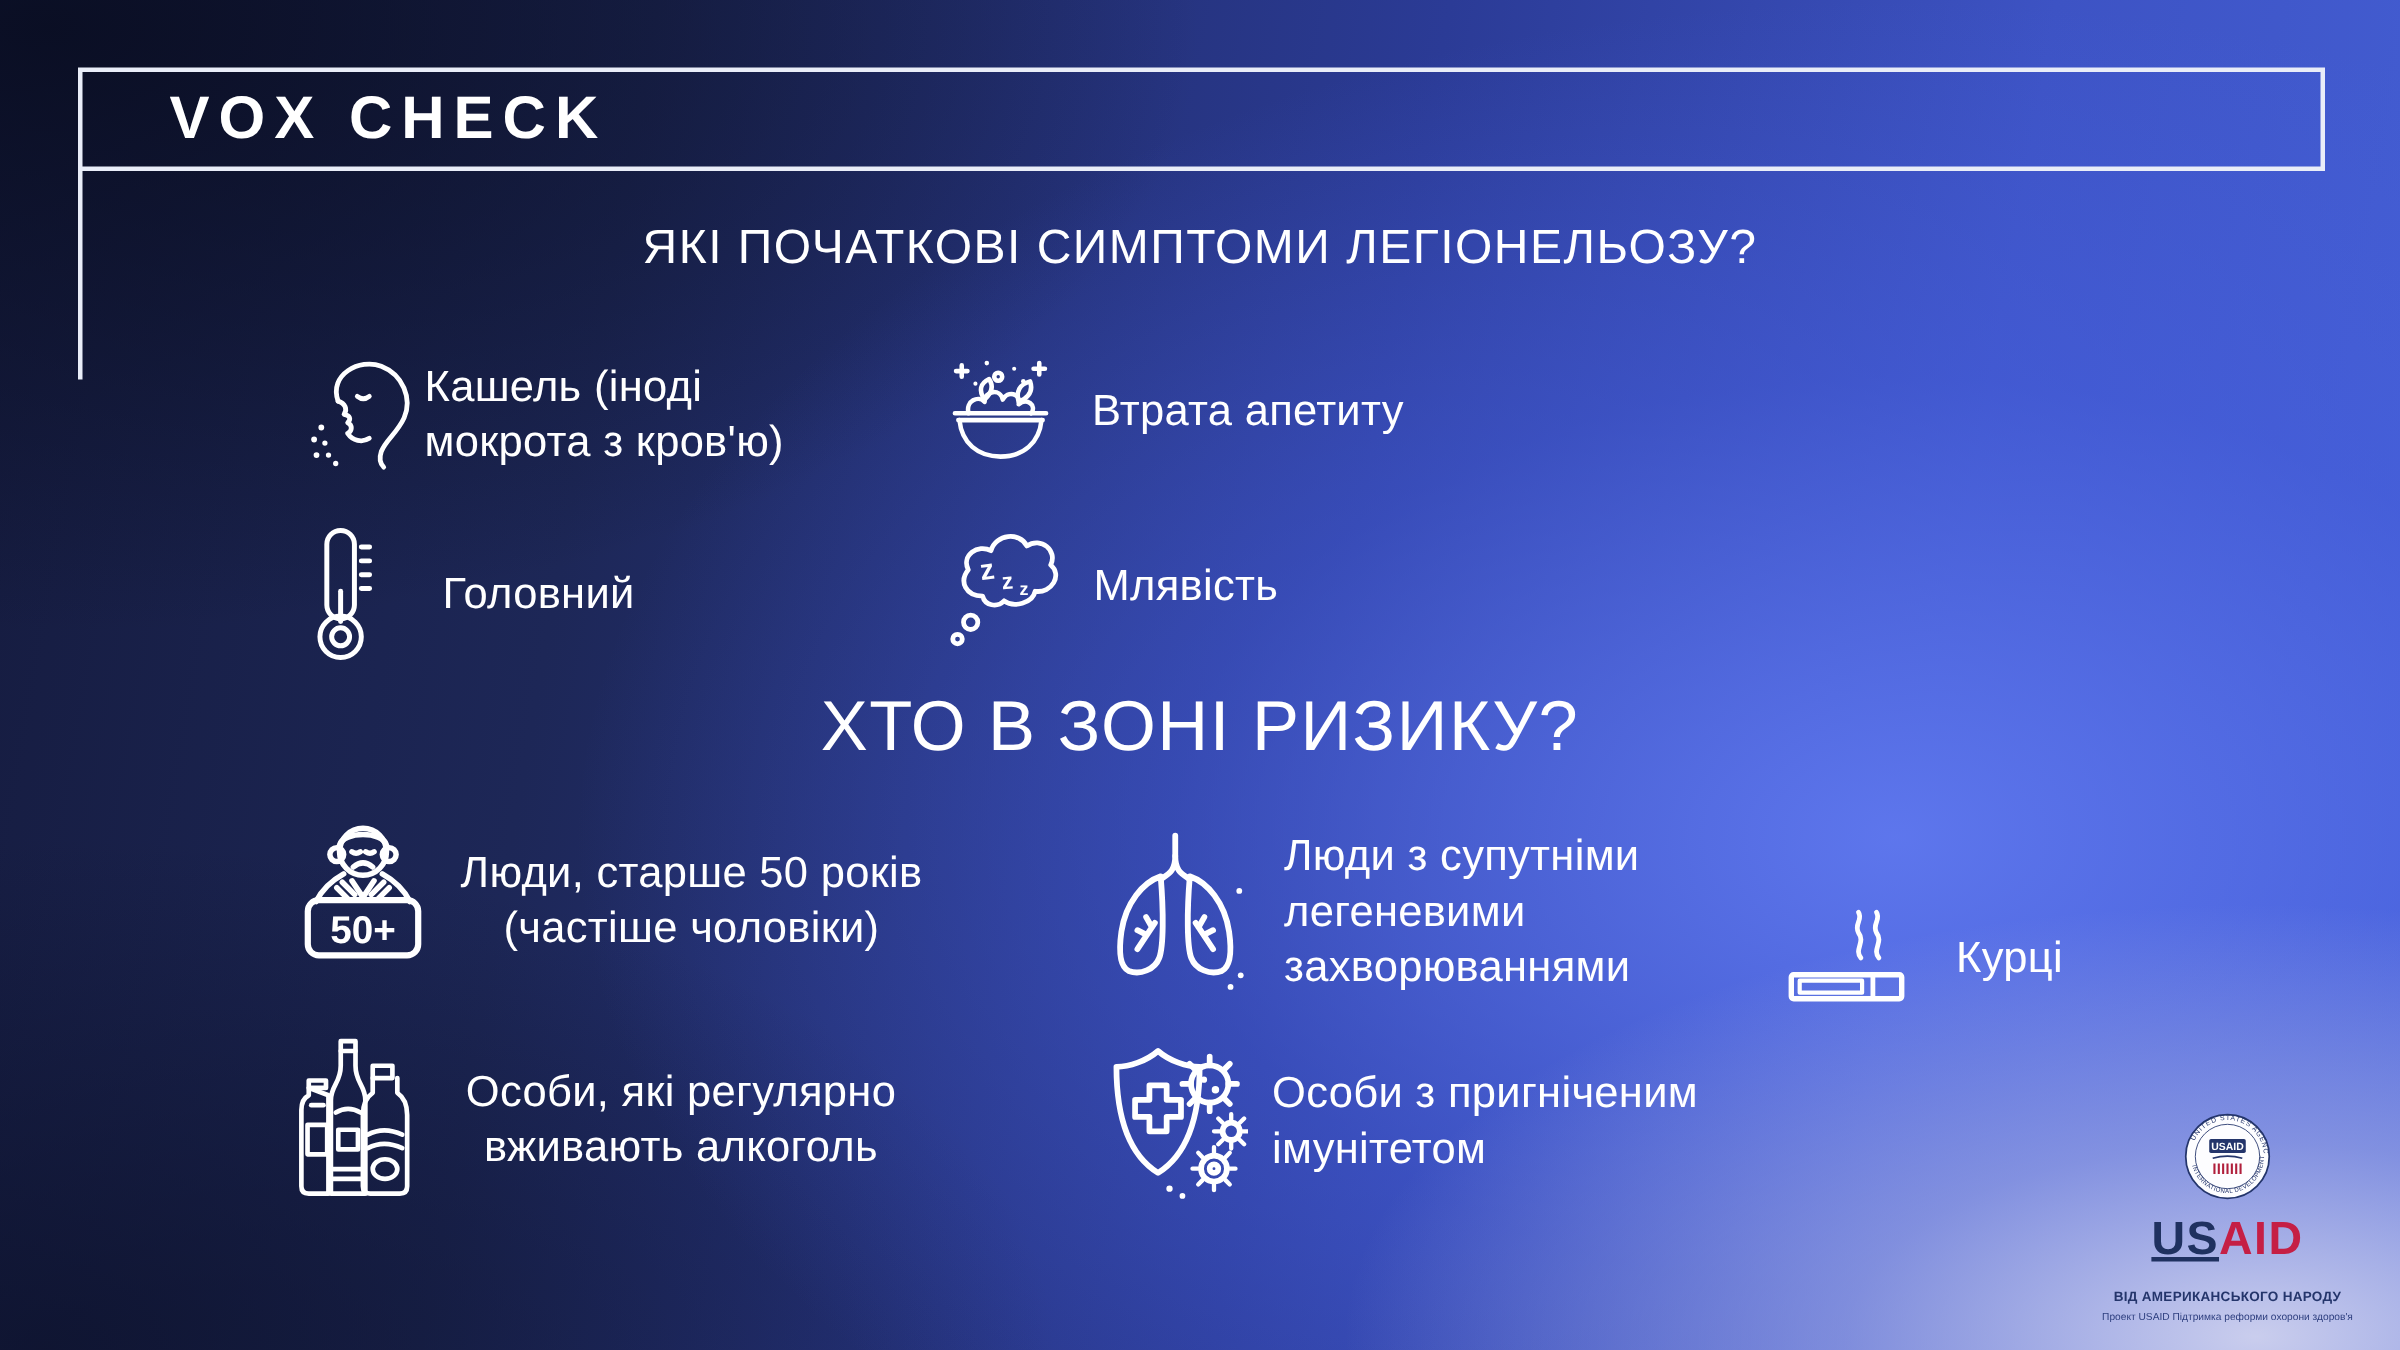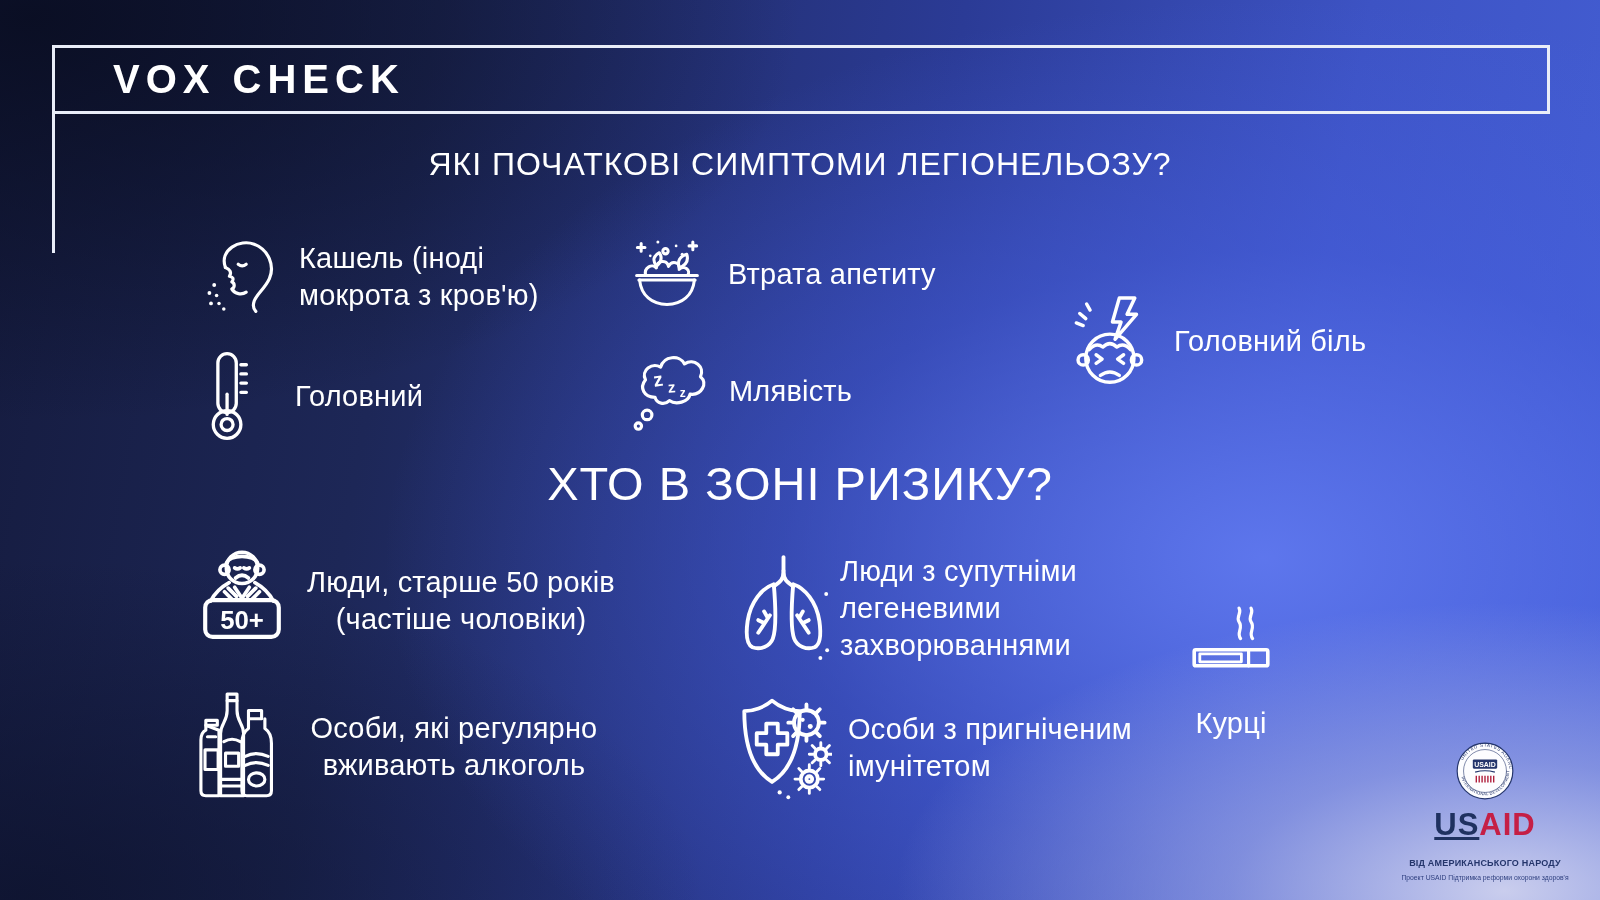--- a/index.html
+++ b/index.html
@@ -45,21 +45,21 @@
 
 <div class="canvas">
 
   <div class="hdr-box">
     <div class="logo">VOX CHECK</div>
   </div>
   <div class="vline"></div>
 
   <div class="sec-title" style="top:146px;">ЯКІ ПОЧАТКОВІ СИМПТОМИ ЛЕГІОНЕЛЬОЗУ?</div>
 
-  <div class="item" style="left:203px;top:235px;gap:16px;">
+  <div class="item" style="left:203px;top:235px;">
     <svg class="ic" width="80" height="84" viewBox="0 0 100 100">
       <path d="M28 38 C20 16 46 2 64 9 C82 16 90 36 83 52 C77 65 68 70 64 80 C62 86 63 90 66 93"></path>
       <path d="M28 38 C34 40 36 45 33 49 C38 50 39 53 36 56 C40 58 40 63 36 65 C40 71 48 73 54 69"></path>
       <path d="M44 34 Q49 38 54 34"></path>
       <circle class="fill" cx="14" cy="60" r="2.4"></circle>
         <circle class="fill" cx="8" cy="70" r="2.4"></circle>
       <circle class="fill" cx="17" cy="73" r="2.2"></circle>
         <circle class="fill" cx="10" cy="83" r="2.4"></circle>
       <circle class="fill" cx="20" cy="83" r="2.2"></circle>
         <circle class="fill" cx="26" cy="90" r="2.2"></circle>
@@ -79,34 +79,20 @@
       <circle cx="48" cy="20" r="3.5"></circle>
       <path d="M22 52 C19 41 31 36 36 42 C36 32 50 30 52 40 C56 32 68 34 66 44 C73 38 82 45 77 52"></path>
       <path d="M36 40 Q28 28 40 22 Q46 31 36 40 Z"></path>
       <path d="M66 42 Q62 28 76 24 Q80 36 66 42 Z"></path>
       <path d="M10 52 H90 M13 58 H87"></path>
       <path d="M14 58 C16 78 30 90 50 90 C70 90 84 78 86 58"></path>
     </svg>
     <div class="label">Втрата апетиту</div>
   </div>
 
-  <div class="item" style="left:1066px;top:292px;gap:22px;">
-    <svg class="ic" width="86" height="98" viewBox="0 0 100 112">
-      <path d="M62 6 L80 6 L71 25 L82 25 L57 54 L64 34 L54 34 Z"></path>
-      <path d="M16 24 L23 30 M12 35 L20 38 M24 13 L28 20"></path>
-      <circle cx="51" cy="76" r="28"></circle>
-      <path d="M27 66 Q35 57 43 63 Q51 55 59 63 Q67 57 75 66"></path>
-      <circle cx="20" cy="78" r="6"></circle>
-        <circle cx="82" cy="78" r="6"></circle>
-      <path d="M35 72 L42 77 L35 82"></path>
-      <path d="M67 72 L60 77 L67 82"></path>
-      <path d="M40 96 Q51 88 62 96"></path>
-    </svg>
-    <div class="label">Головний біль</div>
-  </div>
 
   <div class="item" style="left:205px;top:350px;gap:44px;">
     <svg class="ic" width="46" height="92" viewBox="0 0 50 100" style="stroke-width:3.6;">
       <rect x="14" y="4" width="20" height="64" rx="10"></rect>
       <circle cx="24" cy="81" r="15"></circle>
       <circle cx="24" cy="81" r="6.5"></circle>
       <path d="M24 48 V70"></path>
       <path d="M39 16 H45 M39 26 H45 M39 36 H45 M39 46 H45"></path>
     </svg>
     <div class="label">Головний</div>
@@ -137,38 +123,38 @@
       <path d="M36 45 C27 50 20 57 16 65 M64 45 C73 50 80 57 84 65"></path>
       <path d="M42 50 L50 62 L58 50"></path>
       <path d="M31 55 L40 64 M35 51 L44 60 M69 55 L60 64 M65 51 L56 60"></path>
       <rect x="10" y="64" width="80" height="40" rx="8" stroke-width="4.5"></rect>
       <text x="50" y="95" font-size="28" text-anchor="middle">50+</text>
     </svg>
     <div class="label center" style="width:330px;">Люди, старше 50 років
 (частіше чоловіки)</div>
   </div>
 
-  <div class="item" style="left:735px;top:551px;gap:8px;">
+  <div class="item" style="left:735px;top:551px;gap:24px;">
     <svg class="ic" width="97" height="115" viewBox="0 0 100 118">
       <path d="M50 6 V20"></path>
       <path d="M50 20 C50 30 46 32 40 36 M50 20 C50 30 54 32 60 36"></path>
       <path d="M40 34 C28 38 16 52 13 72 C11 86 12 96 18 99 C26 102 36 98 39 90 C42 82 42 58 40 34 Z"></path>
       <path d="M60 34 C72 38 84 52 87 72 C89 86 88 96 82 99 C74 102 64 98 61 90 C58 82 58 58 60 34 Z"></path>
       <path d="M24 84 L36 66 M30 74 L24 71 M34 69 L30 62"></path>
       <path d="M76 84 L64 66 M70 74 L76 71 M66 69 L70 62"></path>
       <circle class="fill" cx="94" cy="44" r="2"></circle>
       <circle class="fill" cx="95" cy="102" r="2"></circle>
       <circle class="fill" cx="88" cy="110" r="2"></circle>
     </svg>
     <div class="label">Люди з супутніми
 легеневими
 захворюваннями</div>
   </div>
 
-  <div class="item" style="left:1190px;top:605px;gap:32px;flex-direction:column;">
+  <div class="item" style="left:1190px;top:605px;gap:32px;">
     <svg class="ic" width="82" height="68" viewBox="0 0 100 85">
       <path d="M62 42 C56 35 66 29 60 21 C56 14 64 10 60 4"></path>
       <path d="M77 42 C71 35 81 29 75 21 C71 14 79 10 75 4"></path>
       <rect x="4" y="56" width="92" height="20" rx="2" stroke-width="4.5"></rect>
       <rect x="11" y="61" width="52" height="10" stroke-width="3.5"></rect>
       <path d="M72 56 V76"></path>
     </svg>
     <div class="label">Курці</div>
   </div>
 

